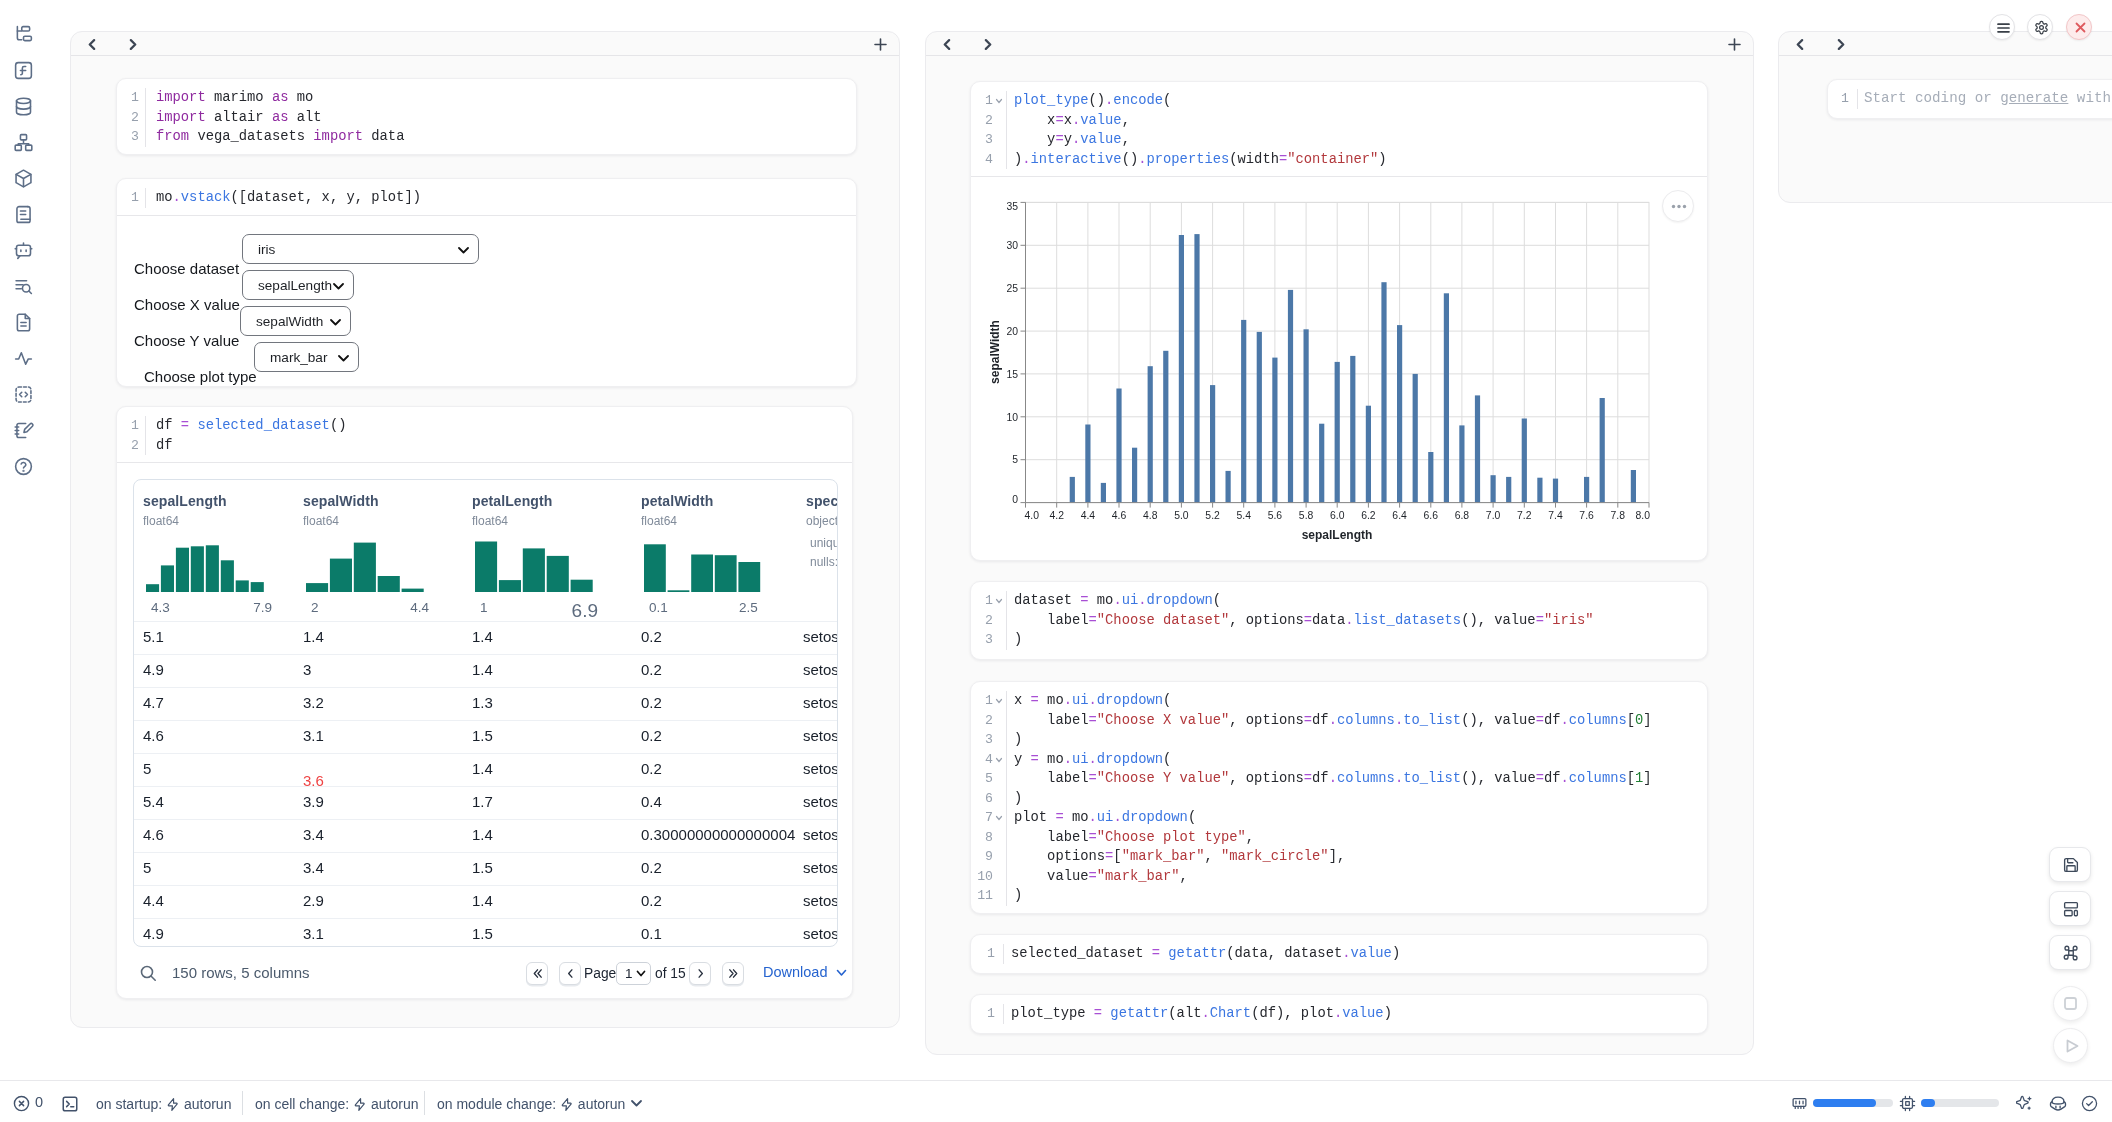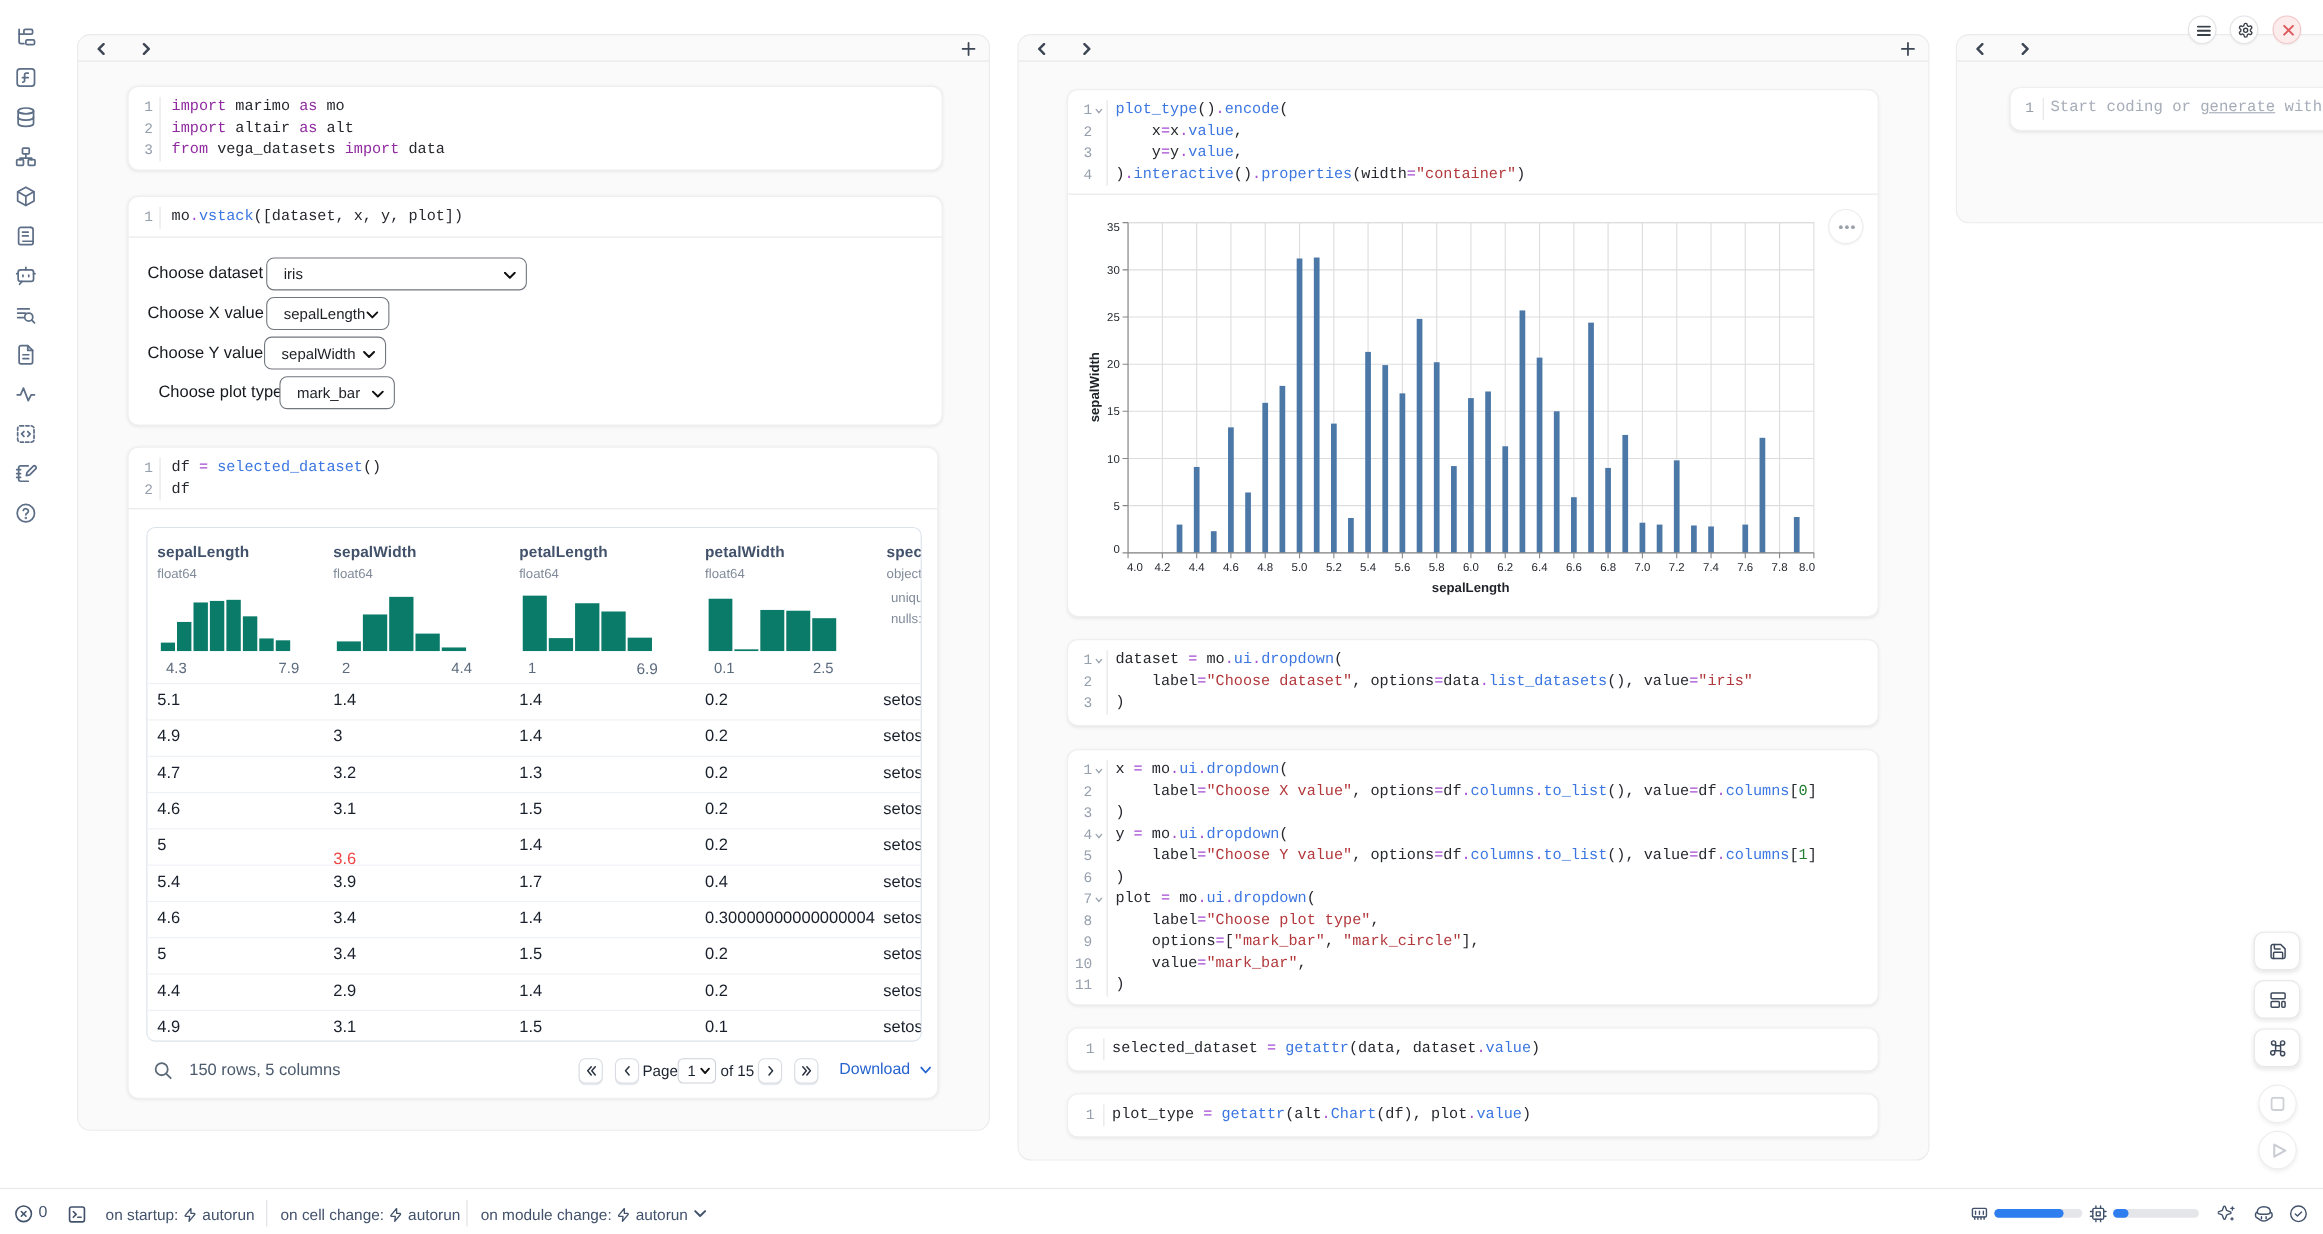--- a/index.html
+++ b/index.html
@@ -19,21 +19,21 @@
 .k { color:#8f2a9f; }
 .o { color:#a84fd4; }
 .f { color:#3b76e1; }
 .s { color:#b2383c; }
 .n { color:#1f7d32; }
 .abs { position:absolute; }
 .sel { position:absolute; height:30px; background:#fff; border:1.2px solid #72767e;
   border-radius:7px; font-size:13.6px; color:#1d2025; }
 .sel span { position:absolute; left:15px; top:7px; }
 .selch { position:absolute; right:9px; top:12px; }
-.lbl { position:absolute; font-size:15px; color:#15181d; }
+.lbl { position:absolute; font-size:15px; color:#15181d;margin-top:20px; }
 </style>
 </head>
 <body>
 <div id="app">
 <div class="panel" style="left:70px;top:31px;width:830px;height:997px">
 <div class="phead"></div>
 <svg class="abs" style="left:16px;top:7px" width="11" height="11" viewBox="0 0 9 9">
         <path d="M5.8500000000000005 0.9 L2.25 4.5 L5.8500000000000005 8.1" fill="none" stroke="#3d4654" stroke-width="1.8" stroke-linecap="round" stroke-linejoin="round"></path>
       </svg>
 <svg class="abs" style="left:56px;top:7px" width="11" height="11" viewBox="0 0 9 9">
@@ -140,21 +140,21 @@
         <rect x="23.6" y="52.3" width="21.8" height="1.7" fill="#0b7b69"></rect>
         <rect x="47.2" y="16.5" width="21.8" height="37.5" fill="#0b7b69"></rect>
         <rect x="70.8" y="17.2" width="21.8" height="36.8" fill="#0b7b69"></rect>
         <rect x="94.4" y="24.0" width="21.8" height="30.0" fill="#0b7b69"></rect>
       </svg>
 <div class="abs" style="left:17px;top:120px;font-size:13.5px;color:#5d6b7e">4.3</div>
 <div class="abs" style="left:110px;top:120px;font-size:13.5px;color:#5d6b7e;width:28px;text-align:right">7.9</div>
 <div class="abs" style="left:177px;top:120px;font-size:13.5px;color:#5d6b7e">2</div>
 <div class="abs" style="left:267px;top:120px;font-size:13.5px;color:#5d6b7e;width:28px;text-align:right">4.4</div>
 <div class="abs" style="left:346px;top:120px;font-size:13.5px;color:#5d6b7e">1</div>
-<div class="abs" style="left:436px;top:120px;font-size:14px;color:#5d6b7e;width:28px;text-align:right">6.9</div>
+<div class="abs" style="left:436px;top:120px;font-size:19px;color:#5d6b7e;width:28px;text-align:right">6.9</div>
 <div class="abs" style="left:515px;top:120px;font-size:13.5px;color:#5d6b7e">0.1</div>
 <div class="abs" style="left:605px;top:120px;font-size:13.5px;color:#5d6b7e;width:28px;">2.5</div>
 <div class="abs" style="left:0;top:141px;width:705px;height:33px;border-top:1px solid #edf0f4"></div>
 <div class="abs" style="left:9px;top:148px;font-size:15px;color:#19202b;white-space:nowrap">5.1</div>
 <div class="abs" style="left:169px;top:148px;font-size:15px;color:#19202b;white-space:nowrap">1.4</div>
 <div class="abs" style="left:338px;top:148px;font-size:15px;color:#19202b;white-space:nowrap">1.4</div>
 <div class="abs" style="left:507px;top:148px;font-size:15px;color:#19202b;white-space:nowrap">0.2</div>
 <div class="abs" style="left:669px;top:148px;font-size:15px;color:#19202b;white-space:nowrap">setosa</div>
 <div class="abs" style="left:0;top:174px;width:705px;height:33px;border-top:1px solid #edf0f4"></div>
 <div class="abs" style="left:9px;top:181px;font-size:15px;color:#19202b;white-space:nowrap">4.9</div>

